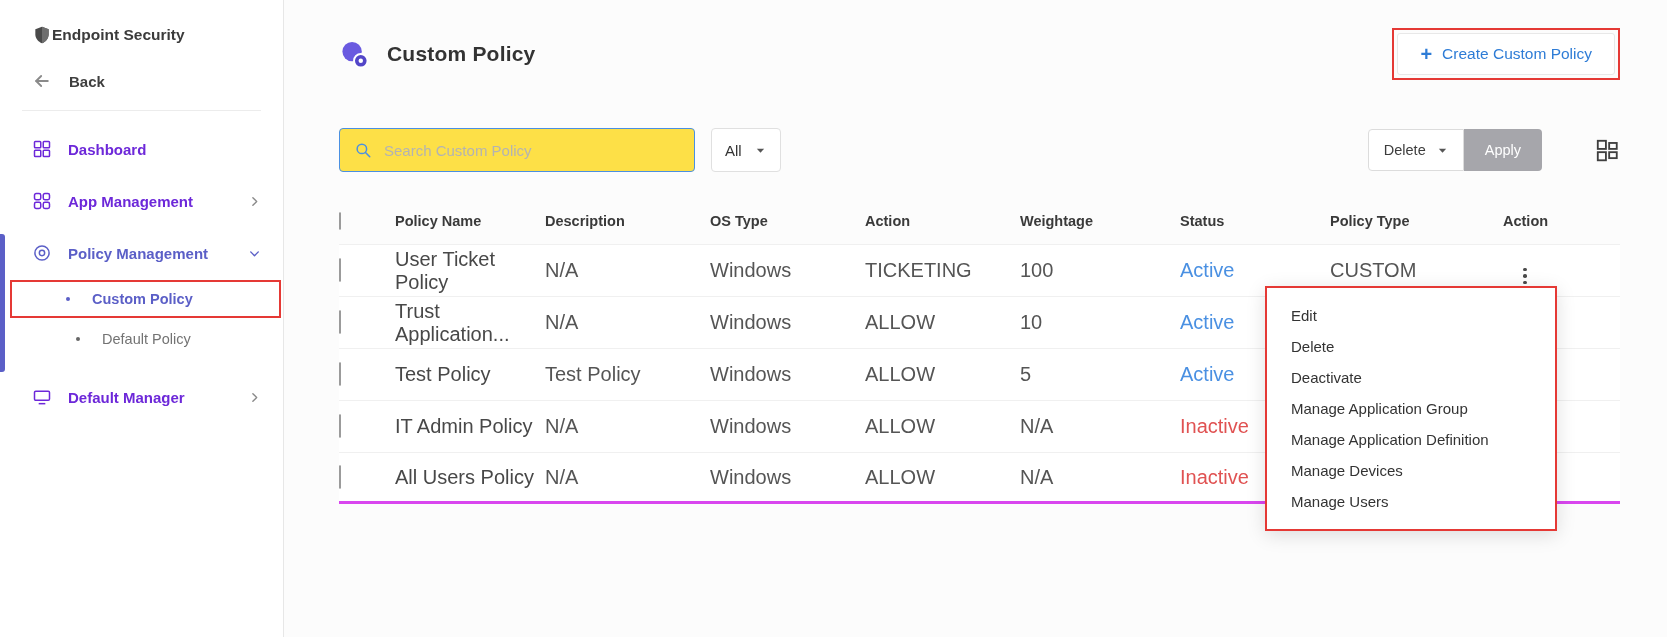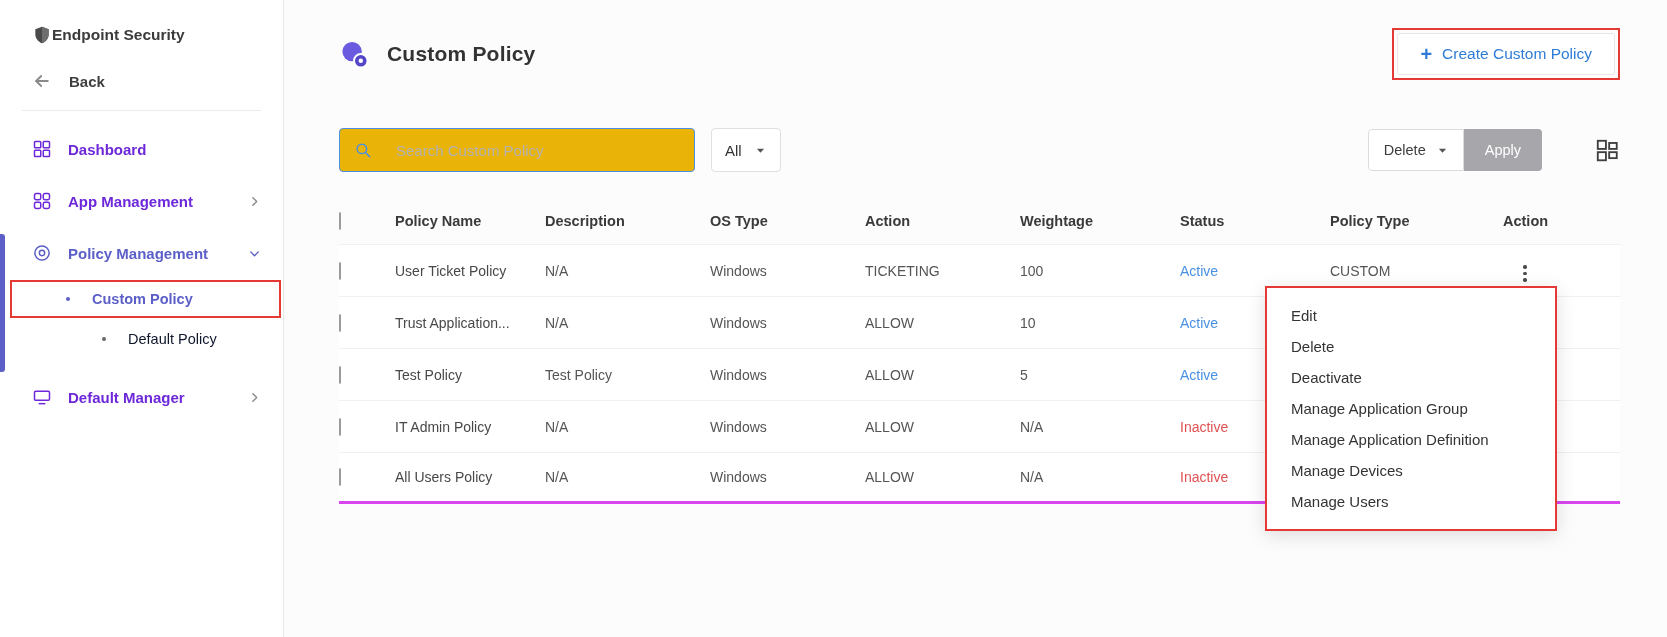--- a/index.html
+++ b/index.html
@@ -13,56 +13,56 @@
   .sidebar-top { padding:18px 0 0 0; }
   .brand-row { display:flex; align-items:center; gap:0; height:34px; padding-left:32px;
     font-weight:bold; font-size:15.5px; color:#3b3b3b; }
   .back-row { display:flex; align-items:center; gap:17px; height:34px; padding-left:32px; margin-top:12px;
     font-weight:bold; font-size:15px; color:#3f3f3f; cursor:pointer; }
   .divider { margin:12px 22px 12px 22px; border-top:1px solid #ececec; }
   .nav-item { display:flex; align-items:center; gap:16px; height:52px; padding:0 22px 0 32px;
     font-size:15px; font-weight:bold; color:#6d28d9; cursor:pointer; }
   .nav-item .chev { margin-left:auto; display:flex; align-items:center; }
   .nav-item.active { color:#5b5fc7; }
-  .submenu-item { display:flex; align-items:center; gap:22px; height:40px; padding-left:102px;
-    font-size:14.5px; color:#0f172a; cursor:pointer; }
+  .submenu-item { display:flex; align-items:center; gap:22px; height:40px; padding-left:76px;
+    font-size:14.5px; color:#737373; cursor:pointer; }
   .submenu-item .bullet { width:4px; height:4px; border-radius:50%; background:#666; flex-shrink:0; }
   .submenu-item.selected { color:#5b5fc7; font-weight:bold; height:38px;
     border:2px solid #e53935; margin:1px 2px 1px 10px; padding-left:54px; }
   .submenu-item.selected .bullet { background:#5b5fc7; }
   .icon { display:inline-flex; align-items:center; justify-content:center; }
 
   
   .main { flex:1; background:#fcfcfc; padding:0 47px 0 55px; position:relative; }
   .page-header { display:flex; align-items:center; margin-top:28px; height:52px; }
   .page-title { font-size:21px; font-weight:bold; color:#333; margin-left:17px; letter-spacing:.2px; }
   .annotation-create { margin-left:auto; border:2px solid #e53935; padding:3px; }
   .create-btn { display:flex; align-items:center; gap:10px; background:#fff; border:1px solid #e8e8e8;
     border-radius:3px; padding:11px 22px; color:#2e7cd6; font-size:15.5px; cursor:pointer; }
   .create-btn .plus { font-size:20px; line-height:14px; font-weight:bold; }
 
   .toolbar { display:flex; align-items:center; margin-top:48px; }
-  .search-box { width:356px; height:44px; border:1.6px solid #4a90e2; border-radius:4px; background:#eab308;
-    display:flex; align-items:center; gap:24px; padding:0 14px; }
+  .search-box { width:356px; height:44px; border:1.6px solid #4a90e2; border-radius:4px; background:#fde047;
+    display:flex; align-items:center; gap:12px; padding:0 14px; }
   .search-box input { flex:1; border:none; outline:none; font-size:15px; color:#444; background:transparent; }
   .search-box input::placeholder { color:#b3b3b3; }
   .filter-dd { margin-left:16px; height:44px; min-width:70px; border:1px solid #e0e0e0; border-radius:4px;
     background:#fff; display:flex; align-items:center; gap:13px; padding:0 13px; font-size:15px; color:#333; cursor:pointer; }
   .right-tools { margin-left:auto; display:flex; align-items:center; }
   .bulk-delete { height:42px; display:flex; align-items:center; gap:11px; padding:0 15px; background:#fff;
     border:1px solid #dcdcdc; border-radius:4px 0 0 4px; font-size:14.5px; color:#3c3c3c; cursor:pointer; }
   .apply-btn { height:42px; display:flex; align-items:center; padding:0 21px; background:#a6a6ab; color:#fff;
     border:none; border-radius:0 4px 4px 0; font-size:14.5px; cursor:pointer; }
   .layout-toggle { margin-left:52px; cursor:pointer; display:flex; }
 
   
   .table { margin-top:26px; }
   .grid-row { display:grid; grid-template-columns:56px 150px 165px 155px 155px 160px 150px 165px 1fr; align-items:center; }
   .thead { height:46px; font-size:14.5px; font-weight:bold; color:#3a3a3a; }
-  .trow { height:52px; font-size:14px; color:#555; background:#fff; border-top:1px solid #f0f0f0; }
+  .trow { height:52px; font-size:20px; color:#555; background:#fff; border-top:1px solid #f0f0f0; }
   .trow:last-child { border-bottom:3px solid #d946ef; }
   .cell-name { color:#484848; }
   .checkbox { width:16px; height:16px; border:1.6px solid #9b9b9b; border-radius:3px; background:#fff; cursor:pointer; }
   .status-active { color:#4a90e2; }
   .status-inactive { color:#e05252; }
   .kebab { display:inline-flex; flex-direction:column; gap:3px; margin-left:24px; padding:4px; cursor:pointer; }
   .kebab i { width:3.5px; height:3.5px; border-radius:50%; background:#4a4a4a; }
   .action-head { padding-left:8px; }
 
   

